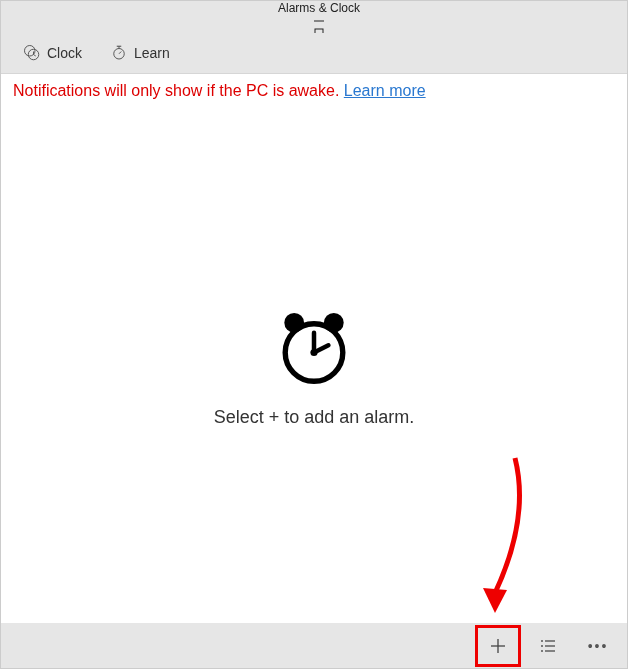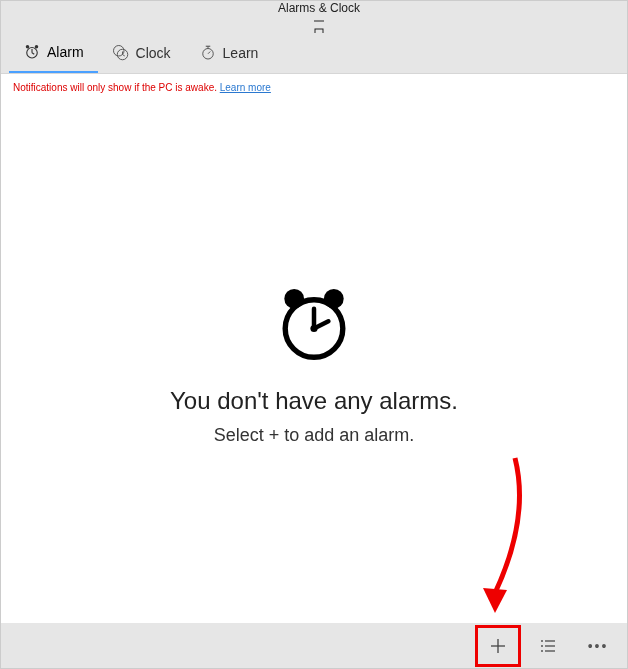--- a/index.html
+++ b/index.html
@@ -4,21 +4,21 @@
   <style>
     * { margin:0; padding:0; box-sizing:border-box; font-family:"Segoe UI",Arial,sans-serif; }
     body { width:628px; height:669px; background:#fff; border:1px solid #ccc; display:flex; flex-direction:column; }
     .titlebar { height:32px; background:#e6e6e6; display:flex; align-items:center; padding-left:10px;flex-direction:column; }
     .titlebar .title { font-size:12px; color:#222; flex:1; }
     .winbtn { width:44px; height:32px; display:flex; align-items:center; justify-content:center; font-size:12px; color:#222; }
     .tabbar { height:41px; background:#e6e6e6; display:flex; border-bottom:1px solid #d6d6d6; padding-left:8px; }
     .tab { display:flex; align-items:center; padding:0 14px; gap:6px; font-size:14px; color:#333; cursor:pointer; }
     .tab .ticon{display:flex;align-items:center;justify-content:center;}
     .tab.active { border-bottom:2px solid #4aa0ff; color:#000; }
-    .notification { padding:8px 12px; font-size:10px; }
+    .notification { padding:8px 12px; font-size:16px; }
     .notification .msg { color:#d00; }
     .notification .link { color:#2a78d0; text-decoration:underline; cursor:pointer; }
     .content { flex:1; display:flex; flex-direction:column; align-items:center; justify-content:center; background:#fff; position:relative; }
     .empty-heading { font-size:24px; color:#222; margin-top:14px; font-weight:400; }
     .empty-sub { font-size:18px; color:#333; margin-top:10px; }
     .cmdbar { height:45px; background:#e6e6e6; display:flex; justify-content:flex-end; align-items:center; padding-right:6px; gap:4px; }
     .cmdbtn { width:46px; height:42px; display:flex; align-items:center; justify-content:center; color:#333; cursor:pointer; }
     .redbox { border:3px solid #e00; }
     .arrow-annot { position:absolute; right:92px; bottom:5px; pointer-events:none; }
   </style>
@@ -39,32 +39,20 @@
   </div>
   <div class="winbtn">
     <svg width="12" height="12" viewBox="0 0 12 12">
         <line x1="2" y1="2" x2="10" y2="10" stroke="#222" stroke-width="1"></line>
         <line x1="10" y1="2" x2="2" y2="10" stroke="#222" stroke-width="1"></line>
       </svg>
   </div>
 </div>
 
 <div class="tabbar">
-  <div class="tab active">
-    <span class="ticon">
-      <svg width="18" height="18" viewBox="0 0 24 24">
-          <circle cx="12" cy="13" r="7" fill="none" stroke="#333" stroke-width="1.5"></circle>
-          <circle cx="6" cy="5" r="2.3" fill="#333"></circle>
-          <circle cx="18" cy="5" r="2.3" fill="#333"></circle>
-          <line x1="12" y1="13" x2="12" y2="8" stroke="#333" stroke-width="1.5"></line>
-          <line x1="12" y1="13" x2="15" y2="15" stroke="#333" stroke-width="1.5"></line>
-        </svg>
-    </span>
-    <span>Alarm</span>
-  </div>
   <div class="tab">
     <span class="ticon">
       <svg width="18" height="18" viewBox="0 0 24 24">
           <circle cx="14" cy="14" r="7" fill="none" stroke="#555" stroke-width="1.3"></circle>
           <circle cx="9" cy="9" r="7" fill="none" stroke="#555" stroke-width="1.3"></circle>
           <line x1="14" y1="14" x2="14" y2="10" stroke="#555" stroke-width="1.3"></line>
           <line x1="14" y1="14" x2="17" y2="16" stroke="#555" stroke-width="1.3"></line>
         </svg>
     </span>
     <span>Clock</span>
@@ -90,21 +78,20 @@
   <span>
     <svg width="90" height="90" viewBox="0 0 100 100">
       <circle cx="28" cy="22" r="11" fill="#000"></circle>
       <circle cx="72" cy="22" r="11" fill="#000"></circle>
       <circle cx="50" cy="55" r="32" fill="none" stroke="#000" stroke-width="6"></circle>
       <circle cx="50" cy="55" r="4" fill="#000"></circle>
       <line x1="50" y1="55" x2="50" y2="33" stroke="#000" stroke-width="5" stroke-linecap="round"></line>
       <line x1="50" y1="55" x2="66" y2="47" stroke="#000" stroke-width="5" stroke-linecap="round"></line>
     </svg>
   </span>
-  <div class="empty-heading">You don't have any alarms.</div>
   <div class="empty-sub">Select + to add an alarm.</div>
 
   <svg class="arrow-annot" width="90" height="170" viewBox="0 0 90 170">
     <path d="M 70 10 Q 85 70 50 145" fill="none" stroke="#e00" stroke-width="5"></path>
     <polygon points="50,165 38,140 62,142" fill="#e00"></polygon>
   </svg>
 </div>
 
 <div class="cmdbar">
   <div class="cmdbtn redbox">

